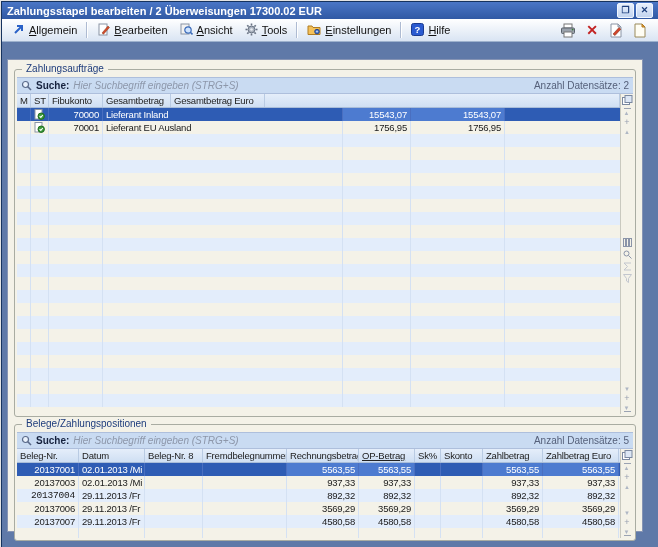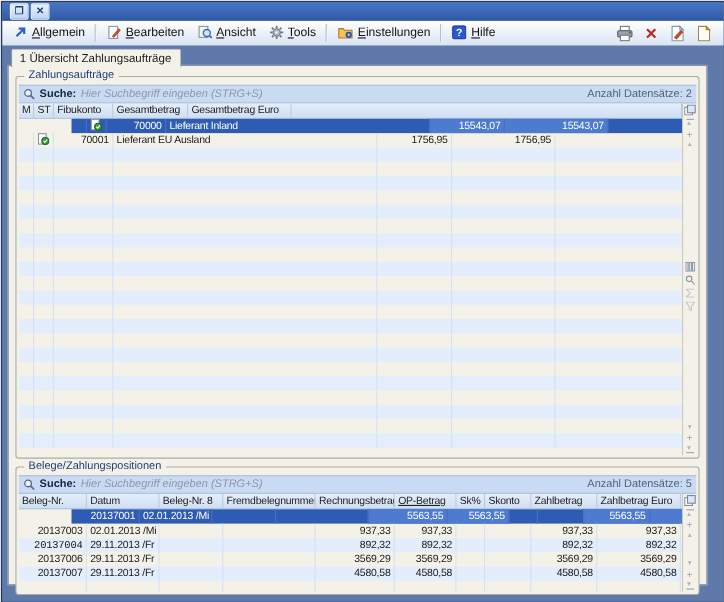--- a/index.html
+++ b/index.html
@@ -48,31 +48,32 @@
   .plus{font-size:9px;line-height:7px;color:#98a0b0;}
   
   .trow{display:flex;height:13px;line-height:13px;font-size:9.5px;letter-spacing:-0.2px;color:#1a1a1a;}
   .thead{background:linear-gradient(#e5eefa,#cfdff3);border-bottom:1px solid #a9bdd9;color:#222;}
   .cell{border-right:1px solid #d4e1f3;padding:0 3px;white-space:nowrap;overflow:hidden;box-sizing:border-box;
         flex-shrink:0;}
   .thead .cell{border-right:1px solid #b9cbe3;}
   .fill{flex:1 1 0;border-right:none;}
   .num{text-align:right;}
   .stripe{background:#e3edfb;}
-  .rowsel{background:var(--sel,#2e5cb4);color:#fff;margin-left:48px;}
+  .rowsel{background:var(--sel,#2e5cb4);color:#fff;}
   .rowsel .cell{border-right-color:#4a6fc0;}
   .rowsel .amt{background:var(--sel-light,#4d7bd0);}
   .sticon{display:inline-block;vertical-align:middle;margin-top:-2px;}
 </style>
 </head>
 <body>
 
 <div id="win">
 
   <div class="titlebar">
+    <span class="title-text">Zahlungsstapel bearbeiten / 2 Überweisungen 17300.02 EUR</span>
     <span class="winbtn">❐</span>
     <span class="winbtn">✕</span>
   </div>
 
   <div class="menubar">
     <span class="menuitem">
       <svg class="sticon" width="13" height="13" viewBox="0 0 13 13">
           <path d="M3 10 L9 4 M5 3 h5 v5" stroke="#2a62c8" stroke-width="2" fill="none"></path>
         </svg>
       <span><u>A</u>llgemein</span>
@@ -147,21 +148,20 @@
       <span class="tool-ic">
         <svg width="14" height="15" viewBox="0 0 14 15">
             <path d="M2 1 h7 l3 3 v10 h-10 z" fill="#fffef4" stroke="#9a8a5a"></path>
             <path d="M9 1 l3 3 h-3 z" fill="#f0a83a" stroke="#b07820"></path>
           </svg>
       </span>
     </span>
   </div>
 
   <div class="workspace">
-    <div class="tab">1 Übersicht Zahlungsaufträge</div>
     <div class="panel">
 
       <div class="group" style="height:348px;">
         <span class="group-label">Zahlungsaufträge</span>
         <div class="gbody">
           <div class="searchbar">
             <svg width="11" height="11" viewBox="0 0 11 11">
                 <circle cx="4.5" cy="4.5" r="3" fill="#eaf2fc" stroke="#5a6a8a" stroke-width="1.2"></circle>
                 <line x1="6.8" y1="6.8" x2="10" y2="10" stroke="#5a6a8a" stroke-width="1.6"></line>
               </svg>

